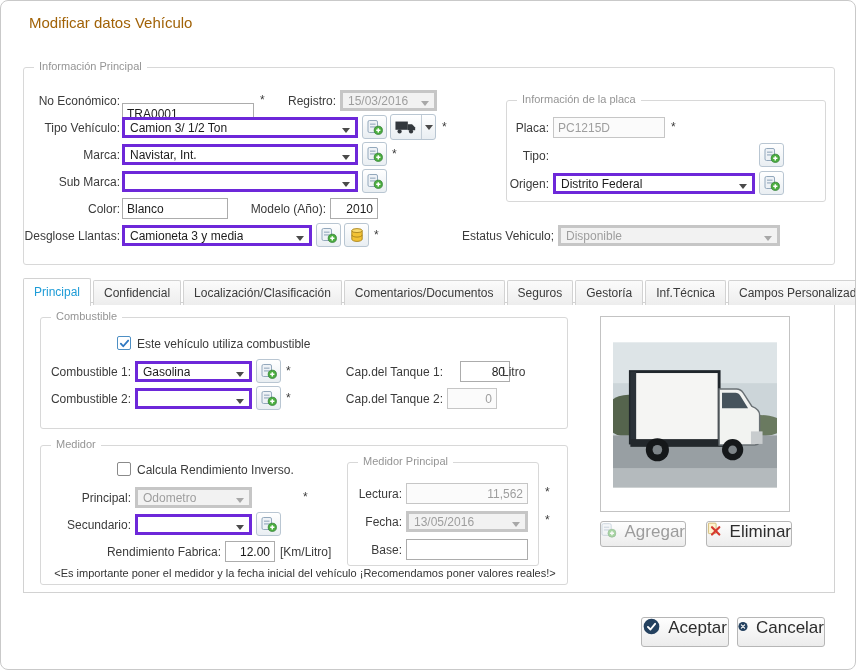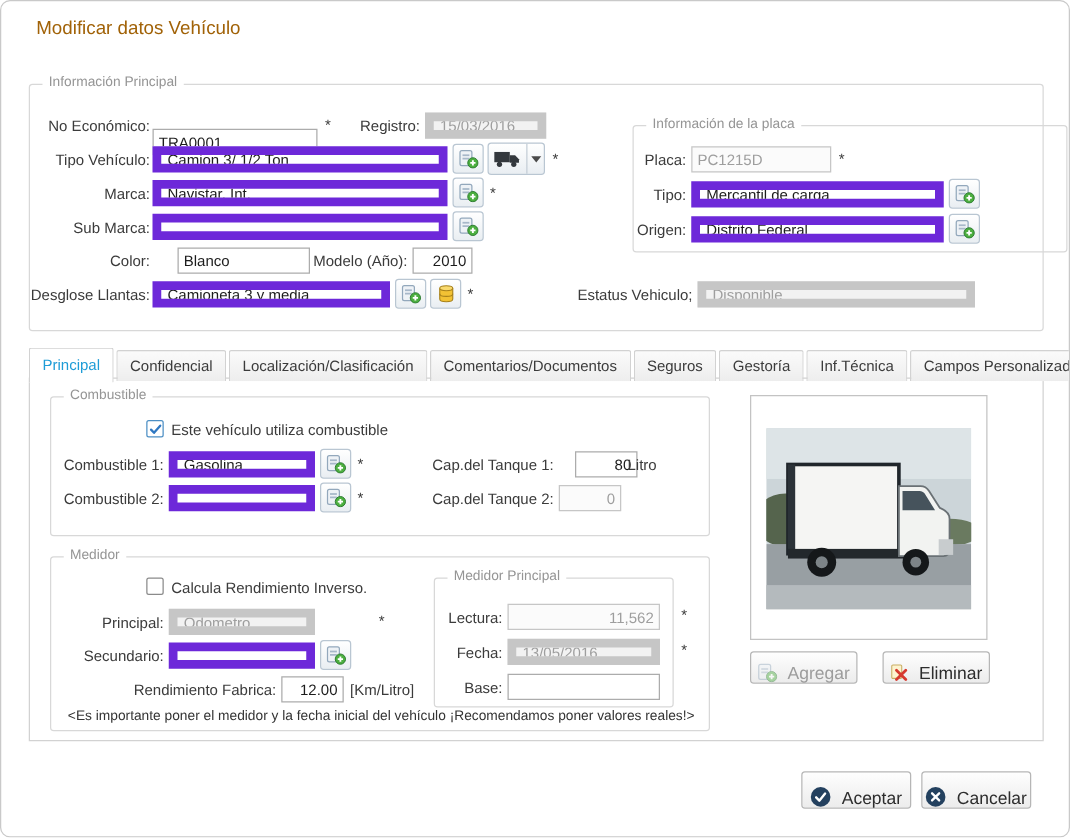--- a/index.html
+++ b/index.html
@@ -8,36 +8,36 @@
   .panel{position:absolute;inset:0;border:1px solid #c9c9c9;border-radius:8px;background:#fff;overflow:hidden}
   .title{position:absolute;left:28px;top:13px;font-size:15px;color:#a16207}
   .groupbox{position:absolute;border:1px solid #d8d8d8;border-radius:3px}
   .legend{position:absolute;top:-8px;left:10px;background:#fff;padding:0 5px;font-size:11px;color:#959595;white-space:nowrap}
   .lbl{position:absolute;font-size:12px;color:#3b3b3b;text-align:right;white-space:nowrap}
   .txt{position:absolute;font-size:12px;color:#3b3b3b;white-space:nowrap}
   .req{position:absolute;font-size:12px;color:#3b3b3b}
   .tb{position:absolute;height:21px;border:1px solid #acacac;background:#fff;font-family:inherit;font-size:12px;color:#1c1c1c;padding:0 4px}
   .tb.num{text-align:right}
   .tb.dis{color:#9e9e9e;background:#fbfbfb;border-color:#c6c6c6}
-  .combo{position:absolute;height:21px;border:7px solid #6d28d9;background:#fff;font-size:12px;color:#1c1c1c;display:flex;align-items:center;padding:0 16px 0 5px;overflow:hidden}
+  .combo{position:absolute;height:21px;border:3px solid #6d28d9;background:#fff;font-size:12px;color:#1c1c1c;display:flex;align-items:center;padding:0 16px 0 5px;overflow:hidden}
   .combo .cv{white-space:nowrap;overflow:hidden}
   .combo .arrow{position:absolute;right:5px;top:8px;width:0;height:0;border-left:4px solid transparent;border-right:4px solid transparent;border-top:5px solid #4a4a4a}
   .combo.dis{color:#9e9e9e;background:#f2f2f2;border-color:#c6c6c6}
   .combo.dis .arrow{border-top-color:#a8a8a8}
   .icon-btn{position:absolute;width:25px;height:24px;border:1px solid #b9c6d2;border-radius:3px;background:linear-gradient(#ffffff,#e9eef2);display:flex;align-items:center;justify-content:center;cursor:pointer}
   .split-btn{position:absolute;height:26px;border:1px solid #b9c6d2;border-radius:3px;background:linear-gradient(#ffffff,#e9eef2);display:flex;cursor:pointer}
   .split-btn .main{padding:0 4px;display:flex;align-items:center}
   .split-btn .drop{width:14px;border-left:1px solid #c3cdd6;display:flex;align-items:center;justify-content:center}
   .split-btn .drop .arr{width:0;height:0;border-left:4px solid transparent;border-right:4px solid transparent;border-top:5px solid #4a4a4a}
   .checkbox{position:absolute;width:14px;height:14px;border:1px solid #8a8a8a;border-radius:2px;background:#fff;display:flex;align-items:center;justify-content:center;cursor:pointer}
   .tabs{position:absolute;left:22px;top:277px;display:flex;align-items:flex-end;z-index:5}
   .tab{font-size:12px;color:#3b3b3b;padding:5px 10px;margin-right:2px;border:1px solid #d2d2d2;border-bottom:none;border-radius:2px 2px 0 0;background:linear-gradient(#fbfbfb,#ededed);white-space:nowrap;cursor:pointer}
   .tab.active{background:#fff;color:#1e9cd7;padding-top:6px;padding-bottom:7px;margin-bottom:-1px;position:relative;z-index:6}
   .tabpanel{position:absolute;left:22px;top:301px;width:812px;height:291px;border:1px solid #d2d2d2;background:#fff}
-  .btn{position:absolute;display:flex;align-items:flex-end;justify-content:center;gap:8px;border:1px solid #b6b6b6;border-radius:3px;background:linear-gradient(#fefefe,#ececec);font-size:14px;color:#2d2d2d;cursor:pointer}
+  .btn{position:absolute;display:flex;align-items:flex-start;justify-content:center;gap:8px;border:1px solid #b6b6b6;border-radius:3px;background:linear-gradient(#fefefe,#ececec);font-size:17px;color:#2d2d2d;cursor:pointer}
   .btn.dis{color:#9c9c9c}
   .btn.dis svg{opacity:.45}
   .photo-frame{position:absolute;border:1px solid #c3c3c3;background:#fff;display:flex;justify-content:center;align-items:flex-start;padding-top:22px}
   .note{position:absolute;font-size:11px;color:#333;text-align:center;white-space:nowrap}
 </style>
 </head>
 <body>
 
 <svg width="0" height="0" style="position:absolute">
   <defs>
@@ -133,21 +133,21 @@
       <span class="cv"></span>
       <span class="arrow"></span>
     </div>
     <div class="icon-btn" style="left:338px;top:101px">
       <svg width="16" height="16">
           <use href="#ic-add"></use>
         </svg>
     </div>
 
     <div class="lbl" style="left:2px;top:134px;width:94px">Color:</div>
-    <input class="tb" style="left: 98px; top: 130px; width: 106px; margin-left: 20px;" value="Blanco">
+    <input class="tb" style="left: 98px; top: 130px; width: 106px;" value="Blanco">
     <div class="lbl" style="left:214px;top:134px;width:88px">Modelo (Año):</div>
     <input class="tb num" style="left: 306px; top: 130px; width: 48px;" value="2010">
 
     <div class="lbl" style="left:0;top:161px;width:96px">Desglose Llantas:</div>
     <div class="combo" style="left:98px;top:157px;width:190px">
       <span class="cv">Camioneta 3 y media</span>
       <span class="arrow"></span>
     </div>
     <div class="icon-btn" style="left:292px;top:155px">
       <svg width="16" height="16">
@@ -160,32 +160,28 @@
         </svg>
     </div>
     <span class="req" style="left:350px;top:160px">*</span>
 
     <div class="lbl" style="left:430px;top:161px;width:100px">Estatus Vehiculo;</div>
     <div class="combo dis" style="left:534px;top:157px;width:222px">
       <span class="cv">Disponible</span>
       <span class="arrow"></span>
     </div>
 
-    <div class="groupbox" style="left:482px;top:32px;width:348px;height:102px">
+    <div class="groupbox" style="left:482px;top:32px;width:320px;height:102px">
       <span class="legend">Información de la placa</span>
 
       <div class="lbl" style="left:2px;top:20px;width:40px">Placa:</div>
       <input class="tb dis" style="left: 46px; top: 16px; width: 112px;" value="PC1215D">
       <span class="req" style="left:164px;top:19px">*</span>
 
       <div class="lbl" style="left:2px;top:48px;width:40px">Tipo:</div>
-      <div class="combo" style="left:46px;top:44px;width:202px">
-        <span class="cv">Mercantil de carga</span>
-        <span class="arrow"></span>
-      </div>
       <div class="icon-btn" style="left:252px;top:42px">
         <svg width="16" height="16">
             <use href="#ic-add"></use>
           </svg>
       </div>
 
       <div class="lbl" style="left:2px;top:76px;width:40px">Origen:</div>
       <div class="combo" style="left:46px;top:72px;width:202px">
         <span class="cv">Distrito Federal</span>
         <span class="arrow"></span>

